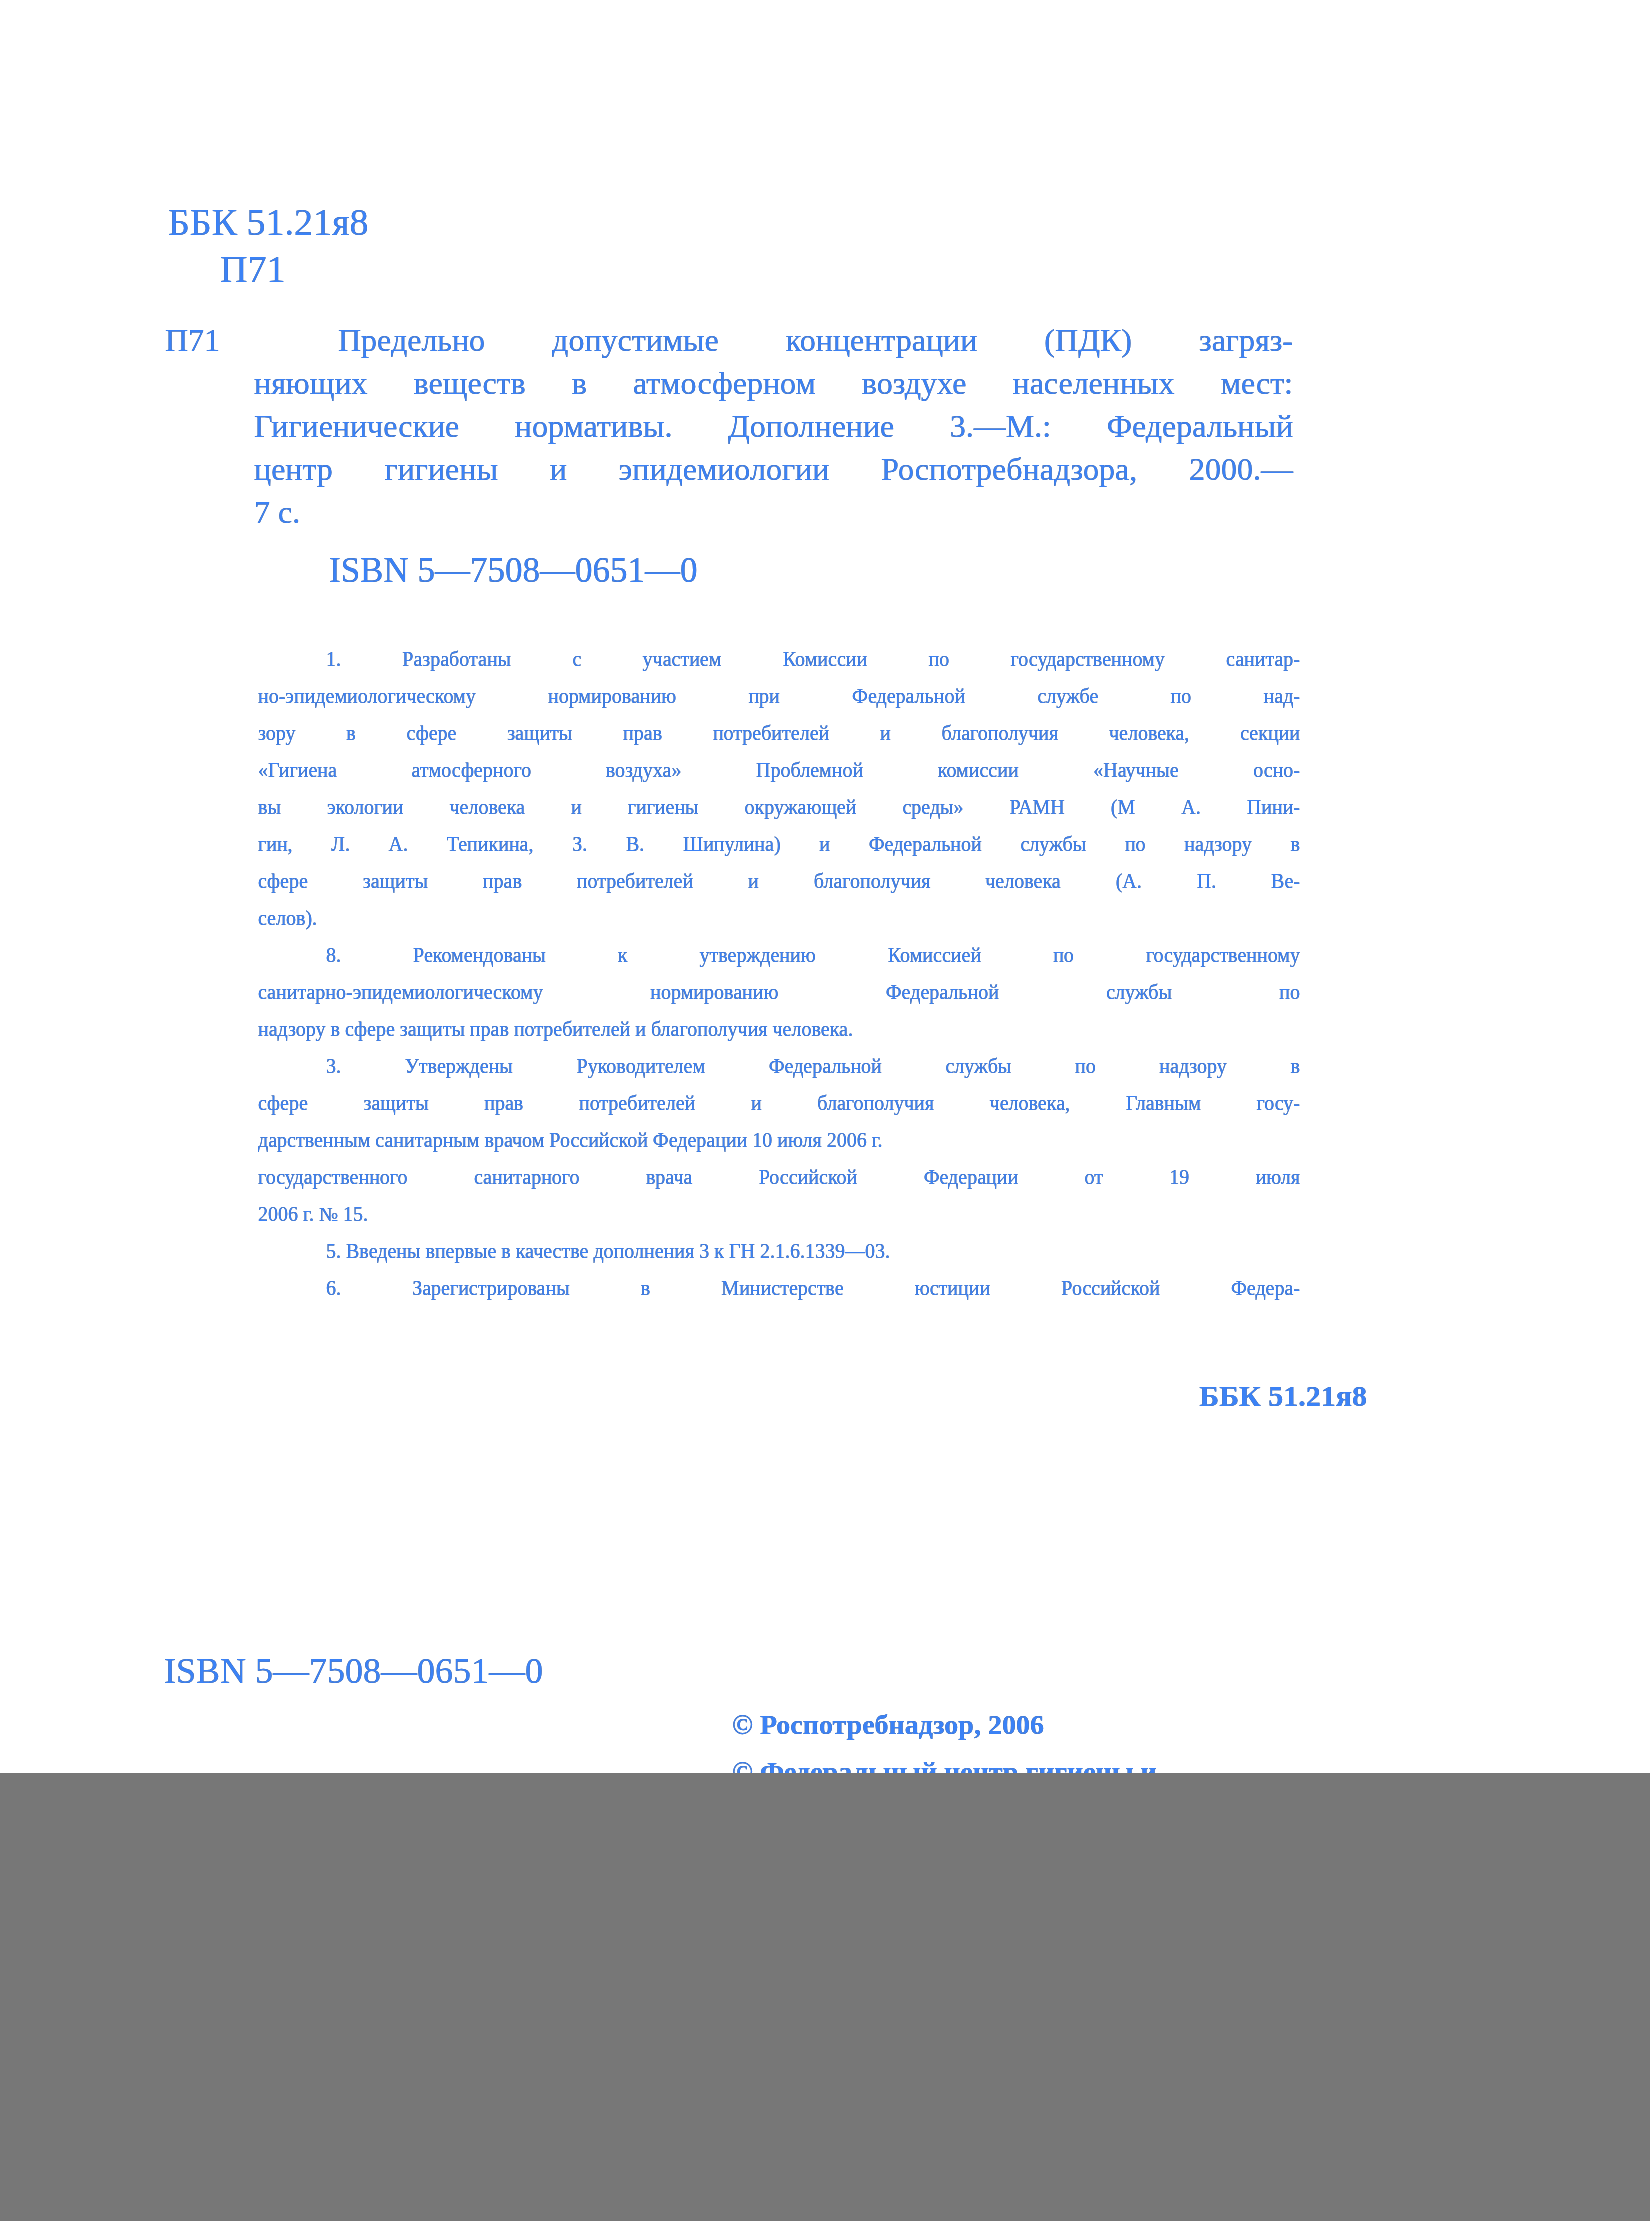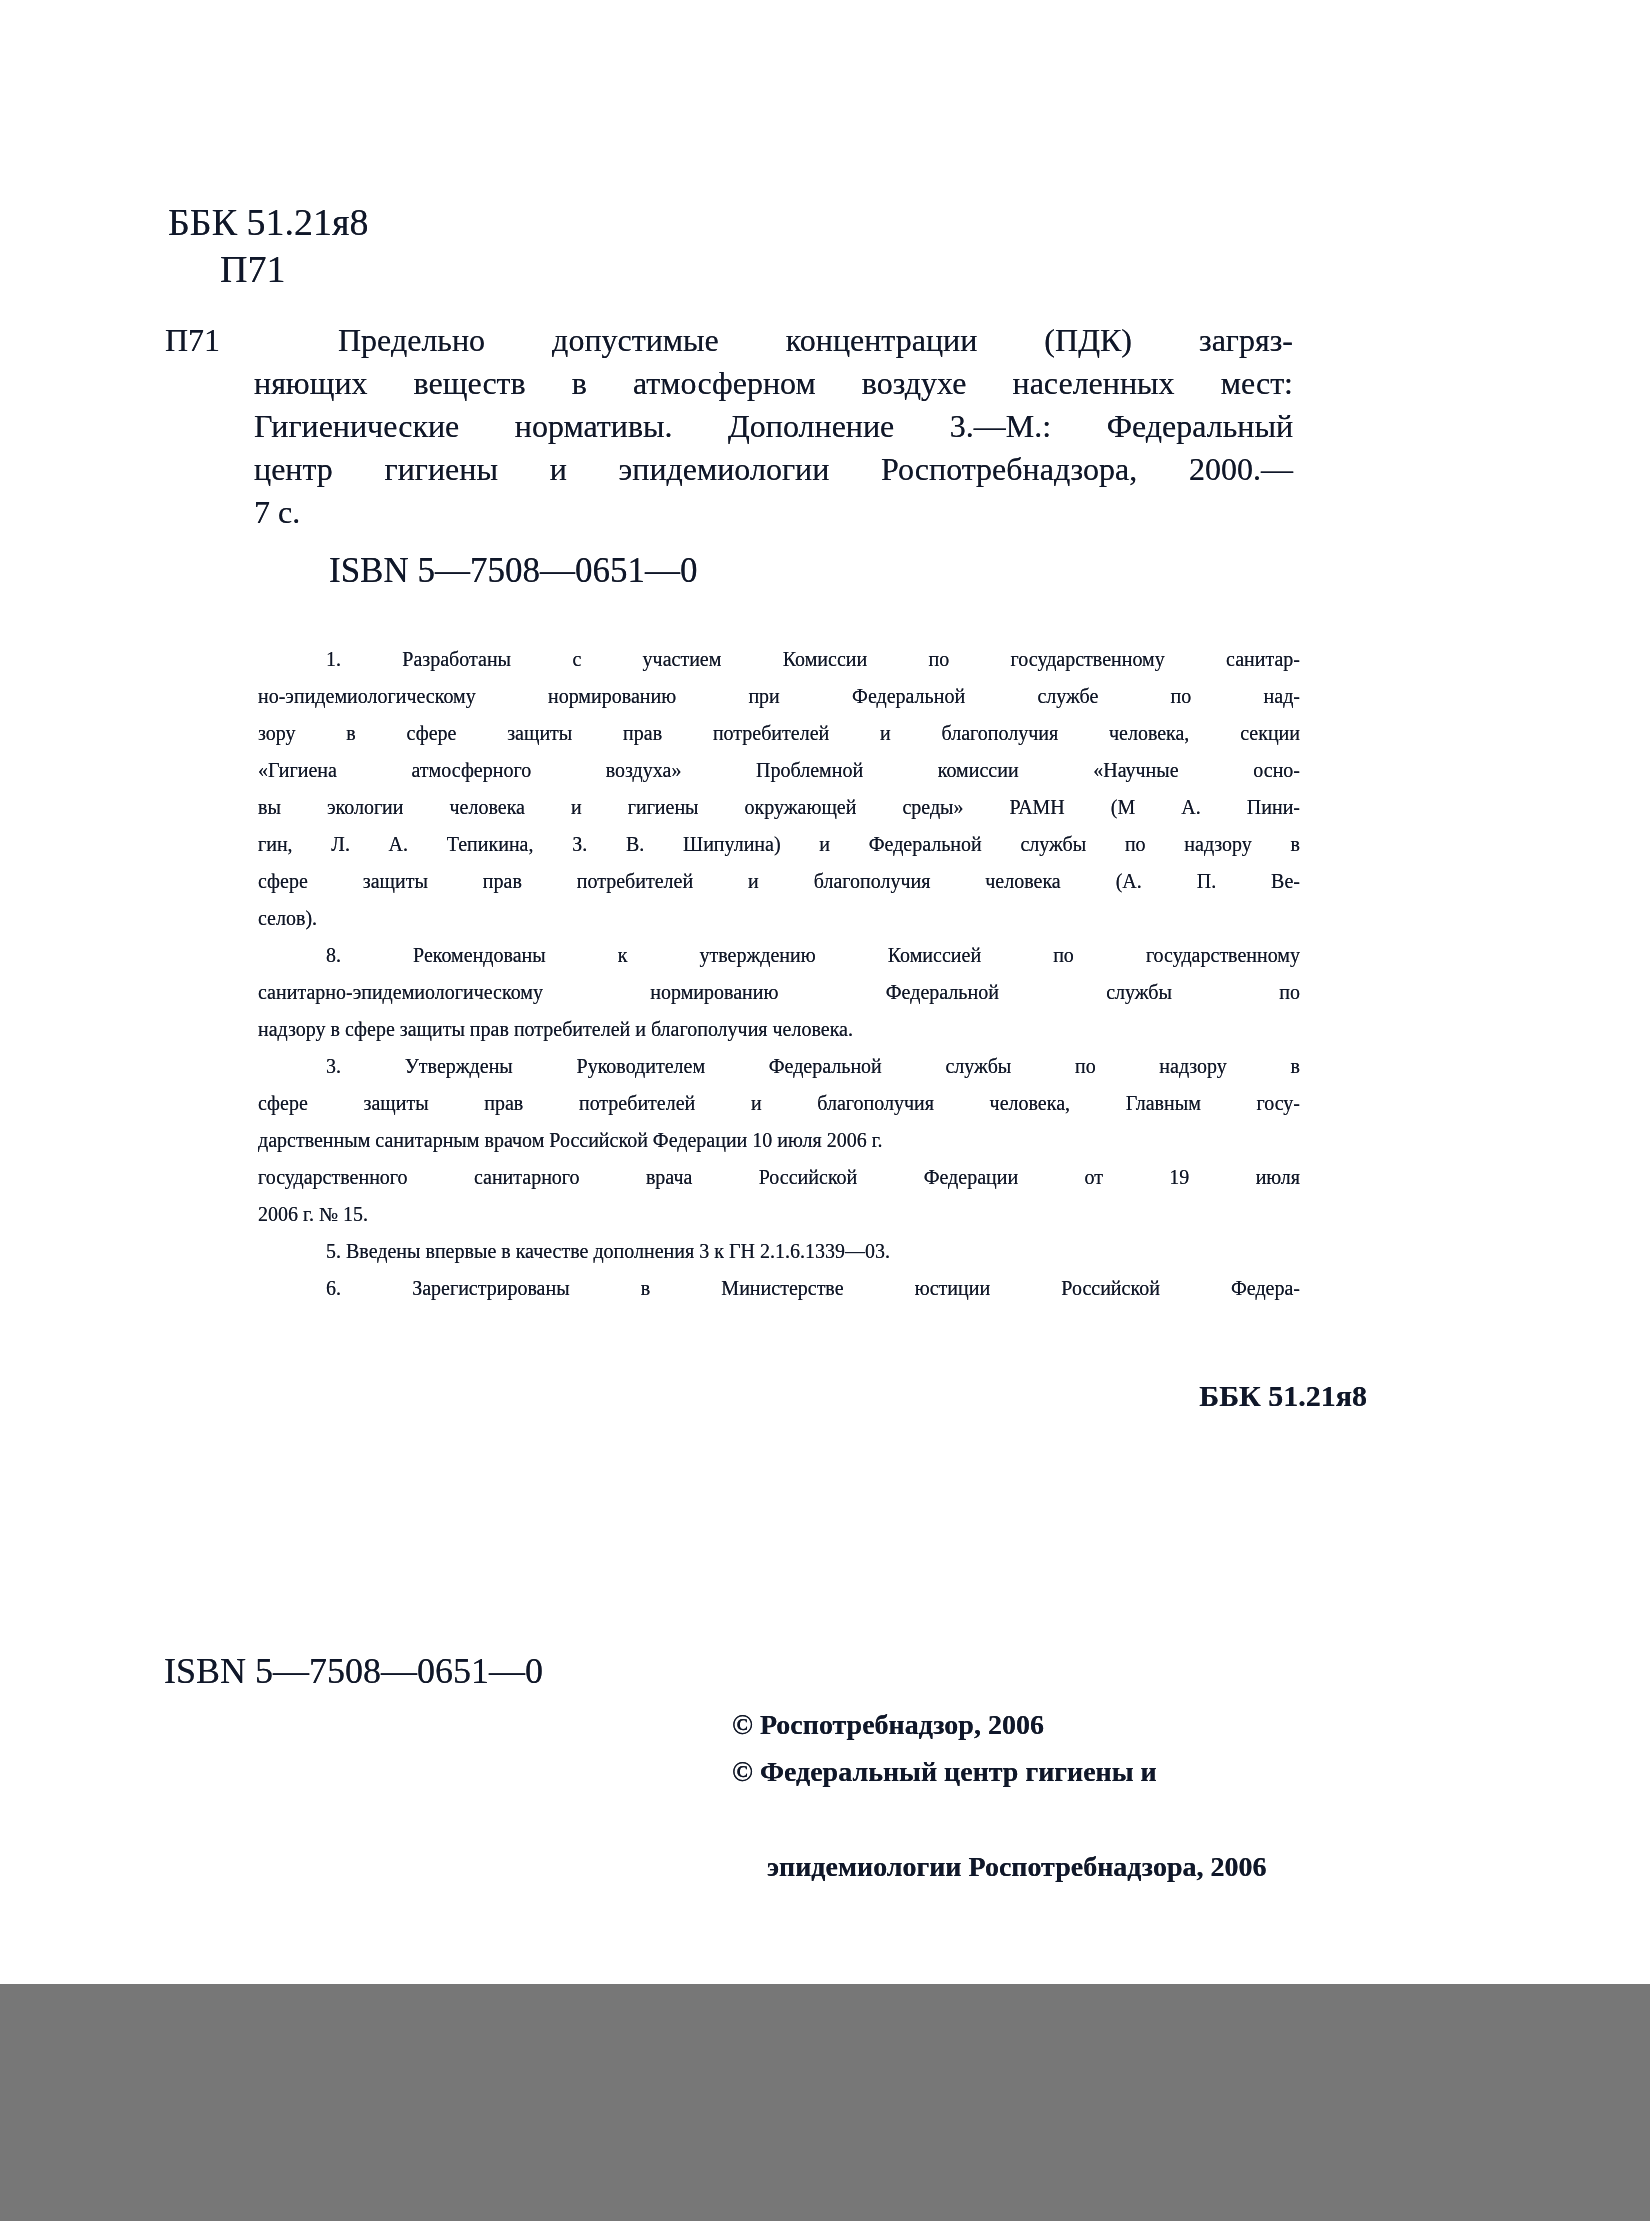--- a/index.html
+++ b/index.html
@@ -1,21 +1,21 @@
 <!DOCTYPE html>
 <html style="font-size:15px"><head>
 <meta charset="utf-8">
 <style>
   html,body{margin:0;padding:0;background:#777;}
   .page{
     position:relative;
-    width:1651px;height:1984px;
+    width:1651px;height:1773px;
     background:#ffffff;
     font-family:"Liberation Serif","DejaVu Serif",serif;
-    color:#0f172a;
+    color:#3b82f6;
     overflow:hidden;
     text-shadow:0 0 0.6px rgba(0,0,0,0.75);
   }
   
   .hdr{position:absolute;top:199px;left:168px;font-size:38px;line-height:47px;}
   .hdr-code{padding-left:52px;}
   
   .card{position:absolute;top:319px;left:254px;width:1039px;font-size:32px;line-height:43px;}
   .card-label{position:absolute;left:-89px;top:0;}
   .card .bold{font-weight:400;}

